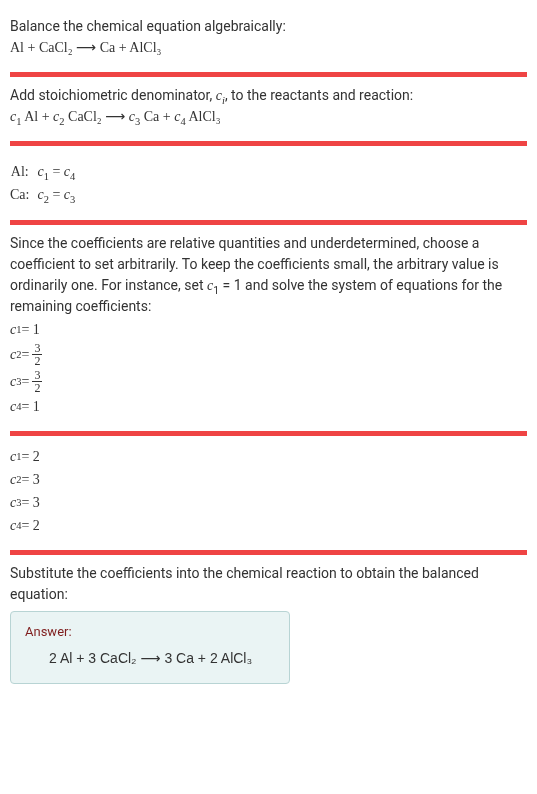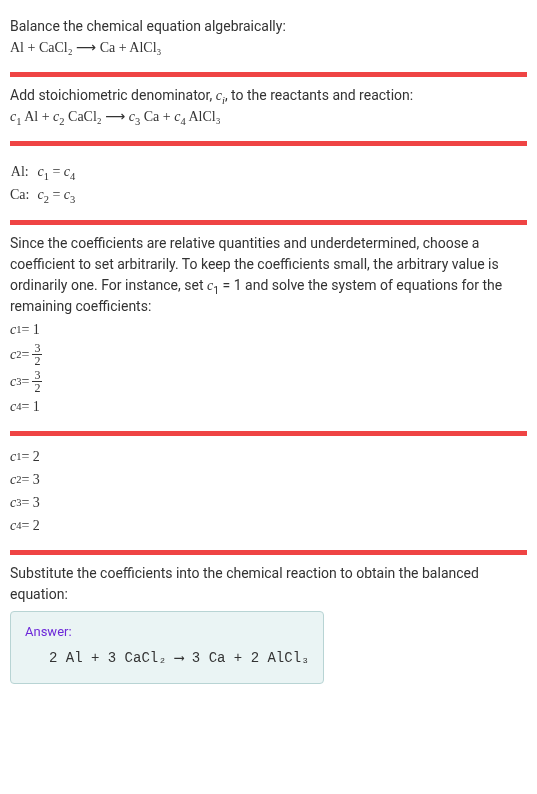--- a/index.html
+++ b/index.html
@@ -75,25 +75,25 @@
       background: #eaf4f4;
       border: 1px solid #b8d4d4;
       border-radius: 4px;
       padding: 10px 14px 14px 14px;
       margin-top: 6px;
       width: fit-content;
       min-width: 280px;
     }
     .answer-label {
       font-size: 13px;
-      color: #6d28d9;
+      color: #7f1d1d;
       margin-bottom: 6px;
     }
     .answer-eq {
-      font-family: Liberation Mono, monospace;
+      font-family: Liberation Sans, sans-serif;
       margin-left: 24px;
     }
   </style>
 </head>
 <body>
 
 <div class="section">
   <div>Balance the chemical equation algebraically:</div>
   <div class="equation">Al + CaCl₂  ⟶  Ca + AlCl₃</div>
 </div>

